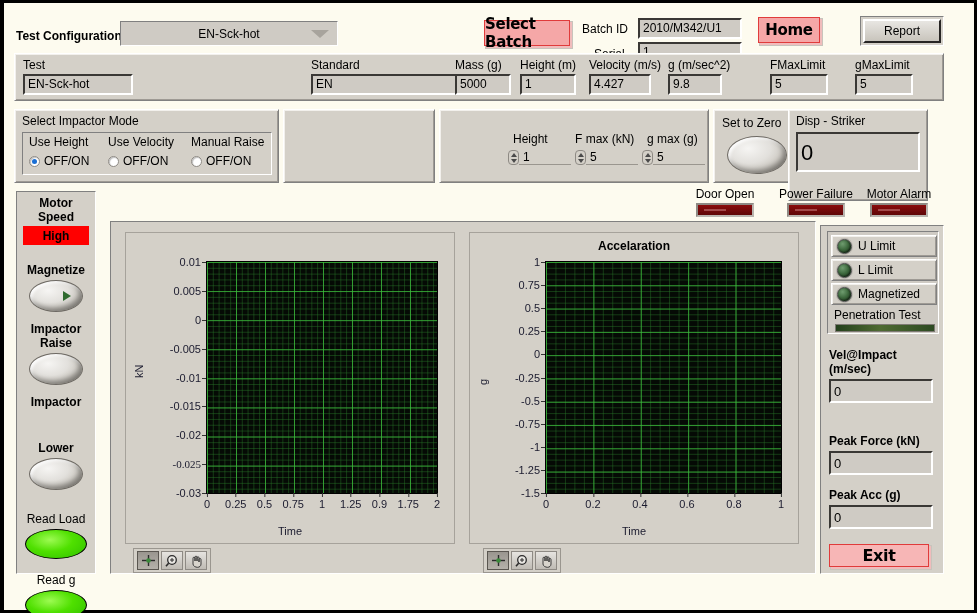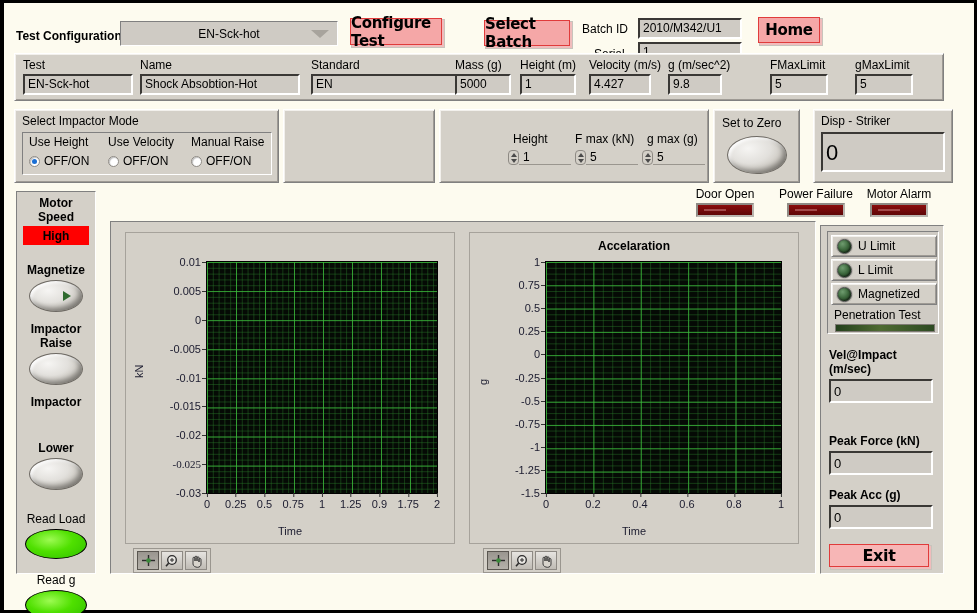--- a/index.html
+++ b/index.html
@@ -165,41 +165,39 @@
 
 <div id="app">
 
   <div style="position:absolute;left:6px;top:6px;width:960px;height:38px;">
     <div class="lbl bold" style="position:absolute;left:6px;top:20px;font-size:12px;">Test Configuration</div>
     <div class="sunken" style="position:absolute;left:110px;top:12px;width:218px;height:25px;display:flex;align-items:center;justify-content:center;cursor:pointer;background:#cfcbc4;">
       <span style="font-size:12px;">EN-Sck-hot</span>
       <span style="position:absolute;right:8px;top:8px;width:0;height:0;border-left:9px solid transparent;border-right:9px solid transparent;border-top:8px solid #a8a49d;"></span>
     </div>
 
-    <div class="pinkbtn" style="position:absolute;left:340px;top:9px;width:92px;height:27px;">Configure Test</div>
 
     <div class="pinkbtn" style="position:absolute;left:474px;top:11px;width:86px;height:26px;">Select Batch</div>
 
     <div class="lbl" style="position:absolute;left:572px;top:13px;">Batch ID</div>
     <div class="field" style="position:absolute;left:628px;top:9px;width:104px;">2010/M342/U1</div>
     <div class="lbl" style="position:absolute;left:584px;top:38px;">Serial</div>
     <div class="field" style="position:absolute;left:628px;top:33px;width:104px;">1</div>
 
     <div class="pinkbtn" style="position:absolute;left:748px;top:8px;width:62px;height:26px;">Home</div>
 
+    <div class="sunken" style="position:absolute;left:850px;top:7px;width:84px;height:30px;padding:2px;">
+      <div class="greybtn" style="width:100%;height:100%;font-size:12px;">Report</div>
+    </div>
   </div>
 
   <div class="panel" style="position:absolute;left:10px;top:50px;width:930px;height:48px;padding-left:13px;">
     <div style="position:absolute;left:8px;top:4px;width:70px;">
       <div class="lbl">Test</div>
       <div class="field" style="margin-top:2px;width:110px;">EN-Sck-hot</div>
-    </div>
-    <div style="position:absolute;left:125px;top:4px;">
-      <div class="lbl">Name</div>
-      <div class="field" style="margin-top:2px;width:160px;">Shock Absobtion-Hot</div>
     </div>
     <div style="position:absolute;left:296px;top:4px;">
       <div class="lbl">Standard</div>
       <div class="field" style="margin-top:2px;width:148px;">EN</div>
     </div>
     <div style="position:absolute;left:440px;top:4px;">
       <div class="lbl">Mass (g)</div>
       <div class="field" style="margin-top:2px;width:56px;">5000</div>
     </div>
     <div style="position:absolute;left:505px;top:4px;">
@@ -272,21 +270,21 @@
         </div>
       <div class="val">5</div>
     </div>
   </div>
 
   <div class="panel" style="position:absolute;left:709px;top:106px;width:87px;height:74px;">
     <div class="lbl" style="position:absolute;left:8px;top:6px;">Set to Zero</div>
     <div class="roundbtn" style="position:absolute;left:13px;top:26px;width:60px;height:38px;"></div>
   </div>
 
-  <div class="panel" style="position:absolute;left:809px;top:106px;width:140px;height:74px;">
+  <div class="panel" style="position:absolute;left:784px;top:106px;width:140px;height:92px;">
     <div class="lbl" style="position:absolute;left:7px;top:4px;">Disp - Striker</div>
     <div class="field" style="position:absolute;left:7px;top:22px;width:124px;height:40px;font-size:22px;">0</div>
   </div>
 
   <div style="position:absolute;left:688px;top:184px;">
     <div class="lbl" style="text-align:center;width:66px;">Door Open</div>
     <div class="redbar" style="width:58px;height:14px;margin:2px auto 0;"></div>
   </div>
   <div style="position:absolute;left:770px;top:184px;">
     <div class="lbl" style="text-align:center;width:84px;">Power Failure</div>

